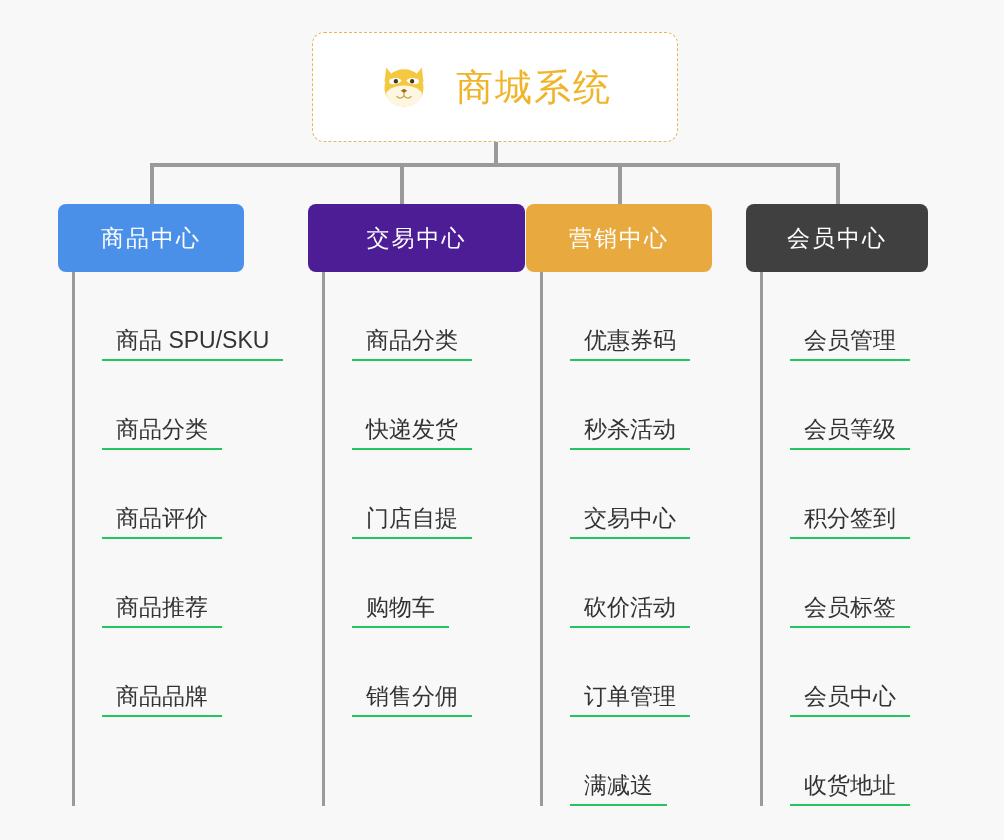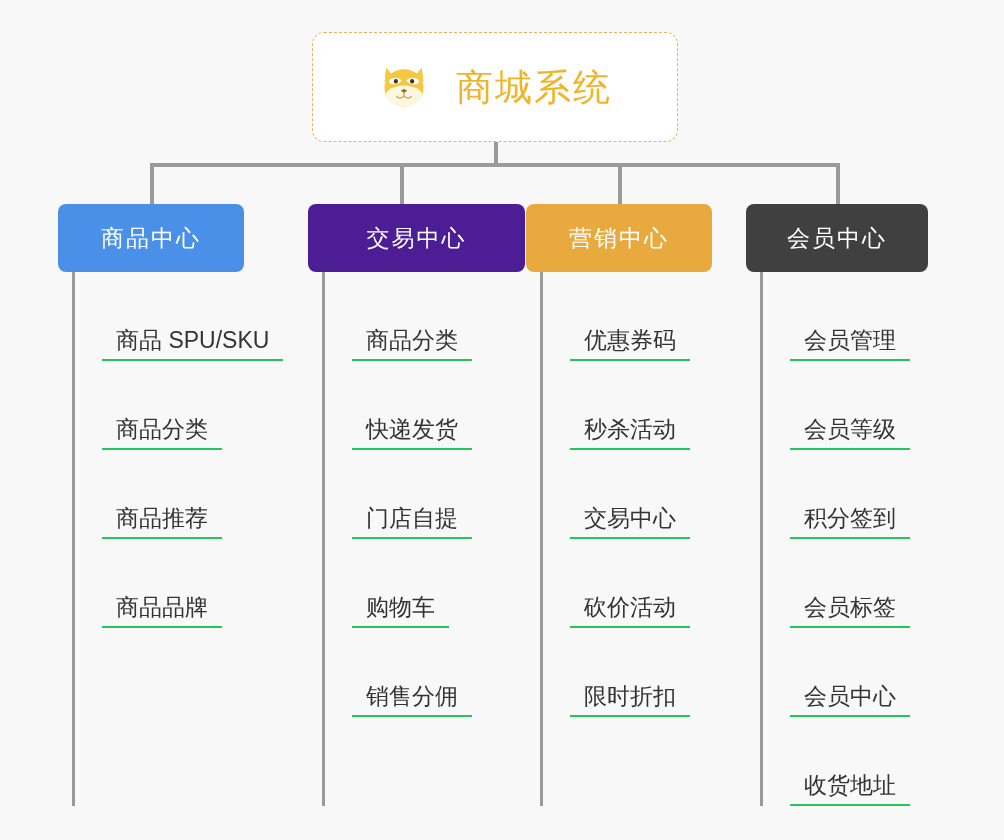--- a/index.html
+++ b/index.html
@@ -142,20 +142,23 @@
       <div class="cat-box" style="background: rgb(74, 144, 232); width: 186px;">商品中心</div>
       <div class="spine" style="top: 68px; height: 534px;"></div>
       <div class="items">
         <div class="leaf">
           <div class="leaf-inner"><span class="leaf-label">商品 SPU/SKU</span></div>
         </div>
         <div class="leaf">
           <div class="leaf-inner"><span class="leaf-label">商品分类</span></div>
         </div>
         <div class="leaf">
+          <div class="leaf-inner"><span class="leaf-label">商品评价</span></div>
+        </div>
+        <div class="leaf">
           <div class="leaf-inner"><span class="leaf-label">商品推荐</span></div>
         </div>
         <div class="leaf">
           <div class="leaf-inner"><span class="leaf-label">商品品牌</span></div>
         </div>
       </div>
     </div>
     <div class="branch" style="left: 308px; width: 186px;">
       <div class="cat-box" style="background: #4c1d95; width: 217px; font-family: Liberation Serif, serif;">交易中心</div>
       <div class="spine" style="top: 68px; height: 534px;"></div>
@@ -187,21 +190,24 @@
         <div class="leaf">
           <div class="leaf-inner"><span class="leaf-label">秒杀活动</span></div>
         </div>
         <div class="leaf">
           <div class="leaf-inner"><span class="leaf-label">交易中心</span></div>
         </div>
         <div class="leaf">
           <div class="leaf-inner"><span class="leaf-label">砍价活动</span></div>
         </div>
         <div class="leaf">
-          <div class="leaf-inner"><span class="leaf-label">限时折扣</span></div>
+          <div class="leaf-inner"><span class="leaf-label">订单管理</span></div>
+        </div>
+        <div class="leaf">
+          <div class="leaf-inner"><span class="leaf-label">满减送</span></div>
         </div>
       </div>
     </div>
     <div class="branch" style="left: 746px; width: 186px;">
       <div class="cat-box" style="background: #404040; width: 182px;">会员中心</div>
       <div class="spine" style="top: 68px; height: 534px;"></div>
       <div class="items">
         <div class="leaf">
           <div class="leaf-inner"><span class="leaf-label">会员管理</span></div>
         </div>

